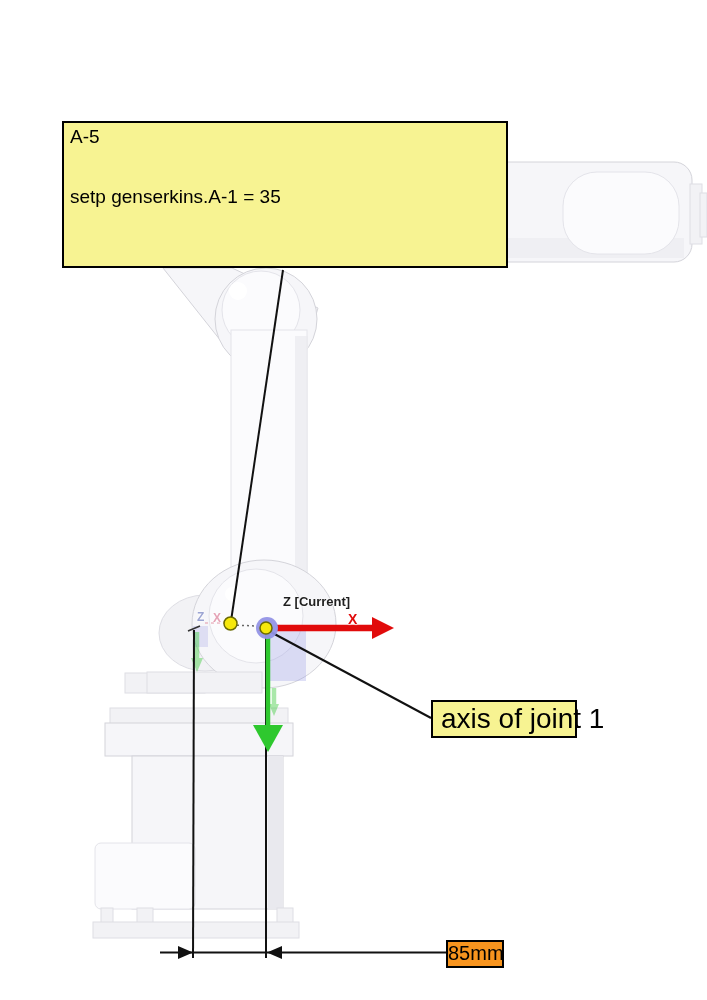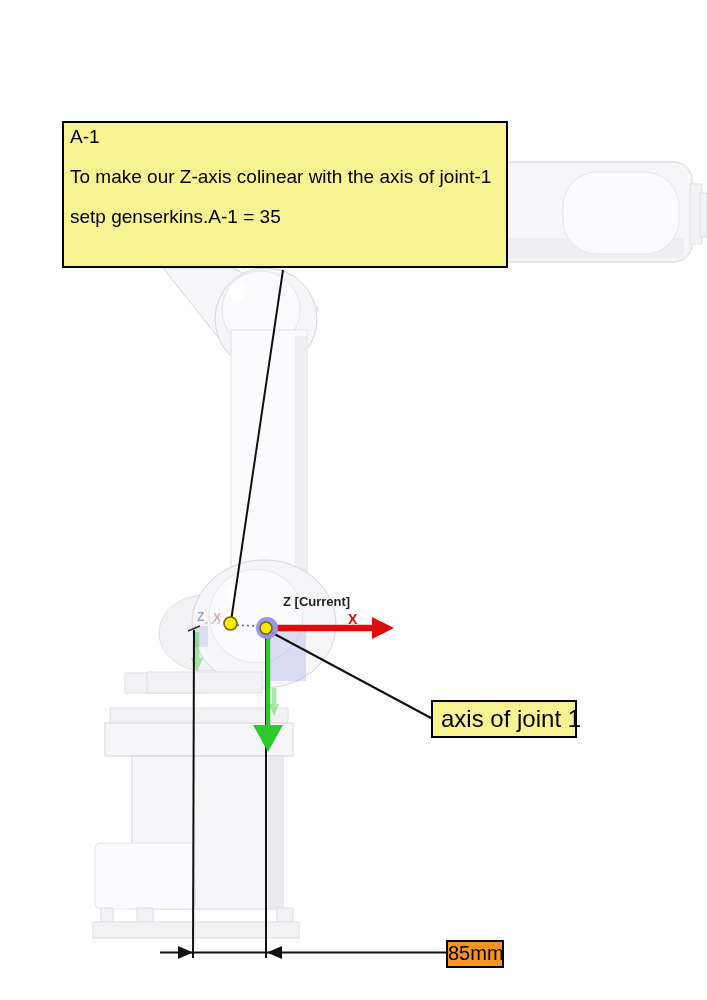--- a/index.html
+++ b/index.html
@@ -32,21 +32,21 @@
   .callout {
     position: absolute;
     box-sizing: border-box;
     border: 2px solid #000;
     background: var(--note-yellow, #f7f392);
     white-space: nowrap;
   }
   .callout.axis {
     left: 431px; top: 700px;
     width: 146px; height: 38px;
-    font-size: 24px; line-height: 33px;
+    font-size: 28px; line-height: 33px;
     padding-left: 8px;
   }
   .callout.dim {
     left: 446px; top: 940px;
     width: 58px; height: 28px;
     background: var(--dimension-orange, #f7941e);
     font-size: 20px; line-height: 23px;
   }
 
   
@@ -168,23 +168,22 @@
     <circle cx="230.5" cy="623.5" r="6.5" class="marker-yellow"></circle>
 
     <g>
       <line x1="160" y1="952.5" x2="446" y2="952.5" class="blk"></line>
       <polygon points="193,952.5 178,946 178,959" class="blk-fill"></polygon>
       <polygon points="267,952.5 282,946 282,959" class="blk-fill"></polygon>
     </g>
   </svg>
 
   <div class="note-box">
-    <div class="nb-line">A-1</div>
+    <div class="nb-line">A-5</div>
     <div class="nb-blank"></div>
-    <div class="nb-line">To make our Z-axis colinear with the axis of joint-1</div>
     <div class="nb-blank"></div>
     <div class="nb-line">setp genserkins.A-1 = 35</div>
   </div>
 
   <div class="callout axis">axis of joint 1</div>
 
   <div class="callout dim">85mm</div>
 
   <span class="axis-text cur-z">Z [Current]</span>
   <span class="axis-text cur-x">X</span>

